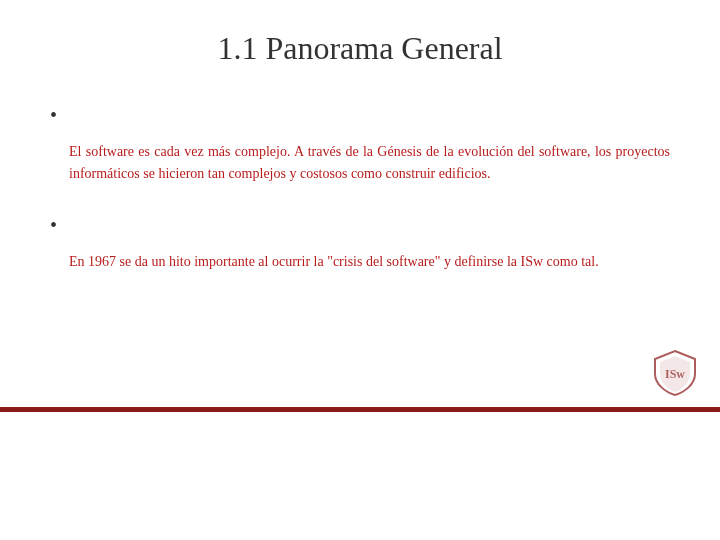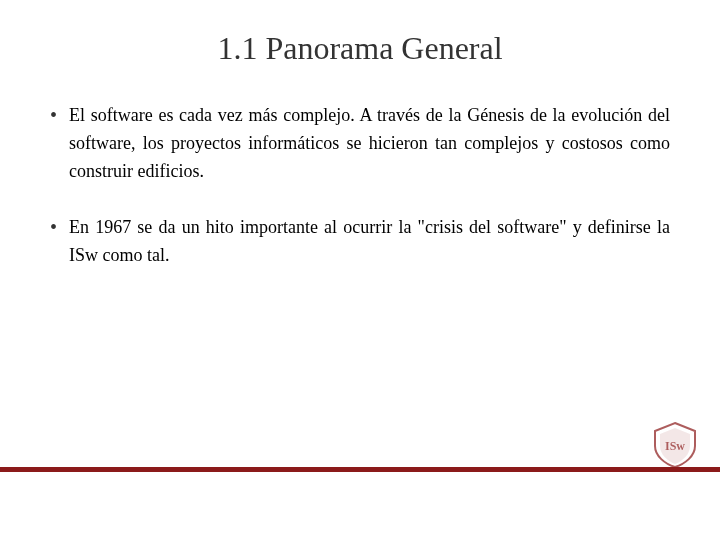--- a/index.html
+++ b/index.html
@@ -11,21 +11,21 @@
     body {
       width: 720px;
       height: 540px;
       background: #ffffff;
       font-family: 'Times New Roman', Times, serif;
       overflow: hidden;
     }
 
     .slide {
       width: 720px;
-      height: 472px;
+      height: 412px;
       background: #ffffff;
       display: flex;
       flex-direction: column;
       padding: 30px 50px 40px 50px;
       position: relative;
     }
 
     .title {
       font-size: 32px;
       font-weight: normal;
@@ -49,38 +49,39 @@
     }
 
     .bullet-dot {
       font-size: 20px;
       color: #333333;
       margin-top: 2px;
       flex-shrink: 0;
     }
 
     .bullet-text {
-      font-size: 18px;
-      color: #000000;
+      font-size: 14px;
+      color: #b91c1c;
       line-height: 1.55;
       text-align: justify;
+      margin-top: 39px;
     }
 
     .bottom-bar {
       position: absolute;
       bottom: 0;
       left: 0;
       right: 0;
       height: 5px;
       background: #8b1a1a;
     }
 
     .logo-area {
       position: absolute;
-      bottom: 4px;
+      bottom: 16px;
       right: 20px;
       width: 50px;
       height: 50px;
     }
 
     .logo-svg {
       opacity: 0.7;
     }
   </style>
 </head>

